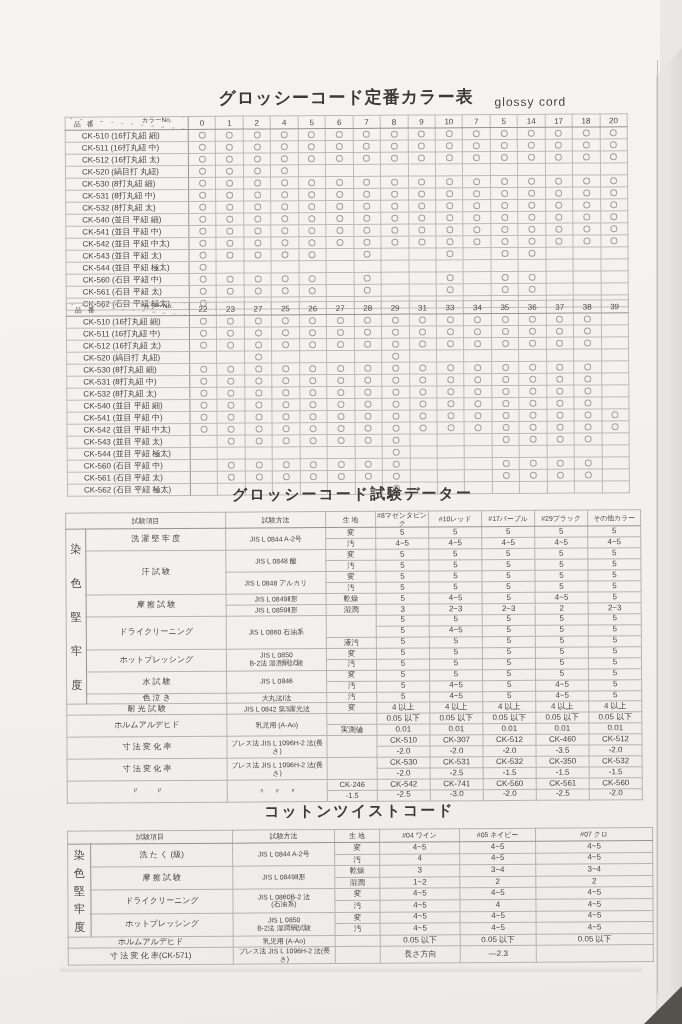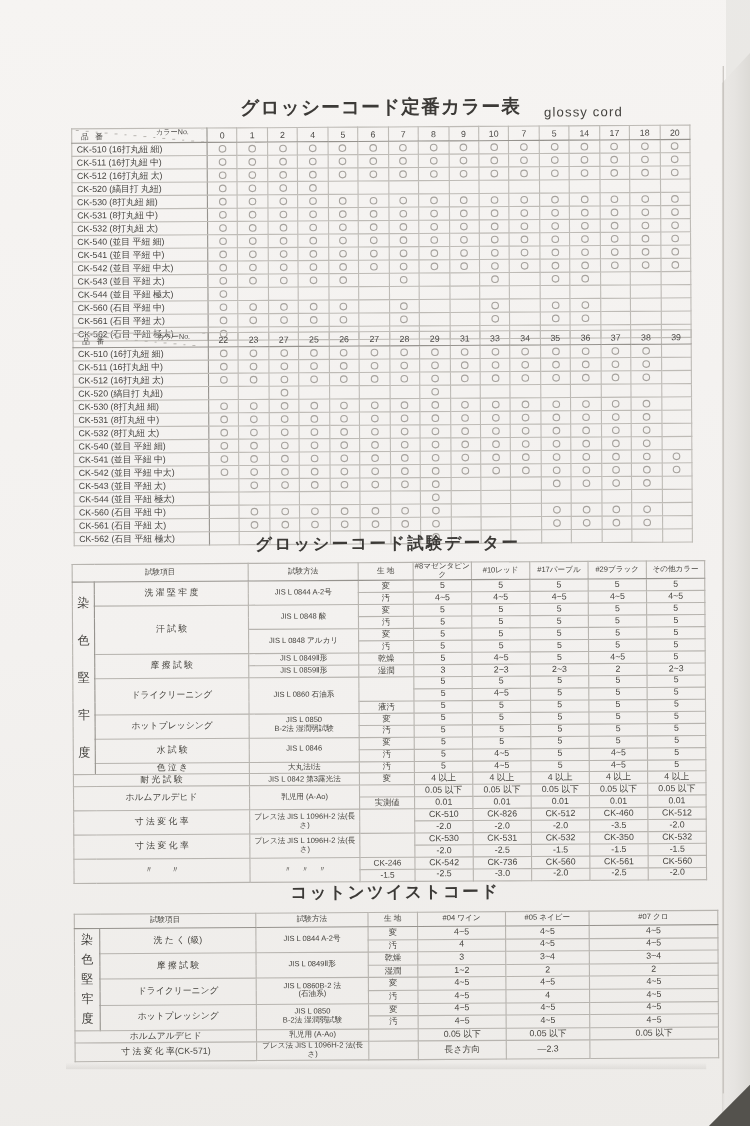--- a/index.html
+++ b/index.html
@@ -31,21 +31,21 @@
   table{border-collapse:collapse;table-layout:fixed;background:transparent;}
   
   .ct{position:absolute;left:67px;width:563px;border:1.5px solid #6b6864;}
   #color-table-1{top:115px;}
   #color-table-2{top:301px;}
   .ct col.c-lbl{width:123px;}
   .ct tr{height:11.15px;}
   .ct tr.hd{height:13px;}
   .ct th,.ct td{border:1px solid #beBBb6;padding:0;margin:0;}
   .ct th{font-weight:normal;font-size:8px;color:#4a4845;border-bottom:1px solid #96938e;}
-  .ct td.lbl{font-size:8px;text-align:left;padding-left:4px;white-space:nowrap;overflow:hidden;
+  .ct td.lbl{font-size:8px;text-align:left;padding-left:16px;white-space:nowrap;overflow:hidden;
         border-right:1px solid #96938e;}
   .ct td.mk{text-align:center;vertical-align:middle;line-height:0;}
   .mark{display:inline-block;width:7px;height:7px;border:1px solid #a6a29d;border-radius:50%;
         box-sizing:border-box;background:transparent;}
   th.corner{position:relative;border-right:1px solid #96938e;
         background:linear-gradient(to top right,transparent 49.5%,#b4b1ac 49.5%,#b4b1ac 50.5%,transparent 50.5%);}
   .corner-l{position:absolute;left:8px;bottom:0;font-size:7px;letter-spacing:2px;}
   .corner-r{position:absolute;right:16px;top:-1px;font-size:6.5px;}
 
   
@@ -918,21 +918,21 @@
             <td class="val">0.01</td>
             <td class="val">0.01</td>
             <td class="val">0.01</td>
             <td class="val">0.01</td>
           </tr>
           <tr>
             <td colspan="2" rowspan="2" class="item">寸 法 変 化 率</td>
             <td rowspan="2" class="method">プレス法 JIS L 1096H-2 法(長さ)</td>
             <td rowspan="2" class="fabric"></td>
             <td class="val">CK-510</td>
-            <td class="val">CK-826</td>
+            <td class="val">CK-307</td>
             <td class="val">CK-512</td>
             <td class="val">CK-460</td>
             <td class="val">CK-512</td>
           </tr>
           <tr>
             <td class="val">-2.0</td>
             <td class="val">-2.0</td>
             <td class="val">-2.0</td>
             <td class="val">-3.5</td>
             <td class="val">-2.0</td>
@@ -952,21 +952,21 @@
             <td class="val">-2.5</td>
             <td class="val">-1.5</td>
             <td class="val">-1.5</td>
             <td class="val">-1.5</td>
           </tr>
           <tr>
             <td colspan="2" rowspan="2" class="item">〃　　〃</td>
             <td rowspan="2" class="method">〃　 〃　 〃</td>
             <td class="fabric">CK-246</td>
             <td class="val">CK-542</td>
-            <td class="val">CK-736</td>
+            <td class="val">CK-741</td>
             <td class="val">CK-560</td>
             <td class="val">CK-561</td>
             <td class="val">CK-560</td>
           </tr>
           <tr>
             <td class="fabric">-1.5</td>
             <td class="val">-2.5</td>
             <td class="val">-3.0</td>
             <td class="val">-2.0</td>
             <td class="val">-2.5</td>

